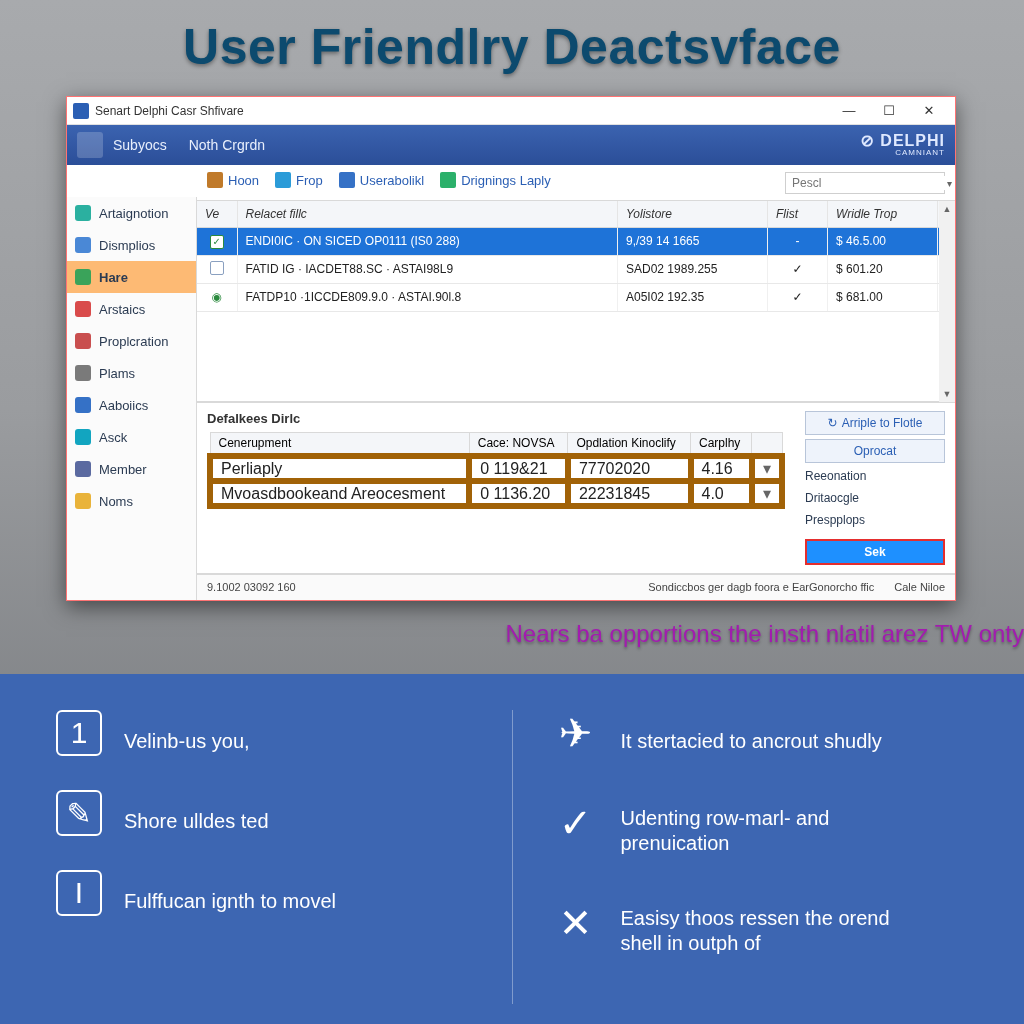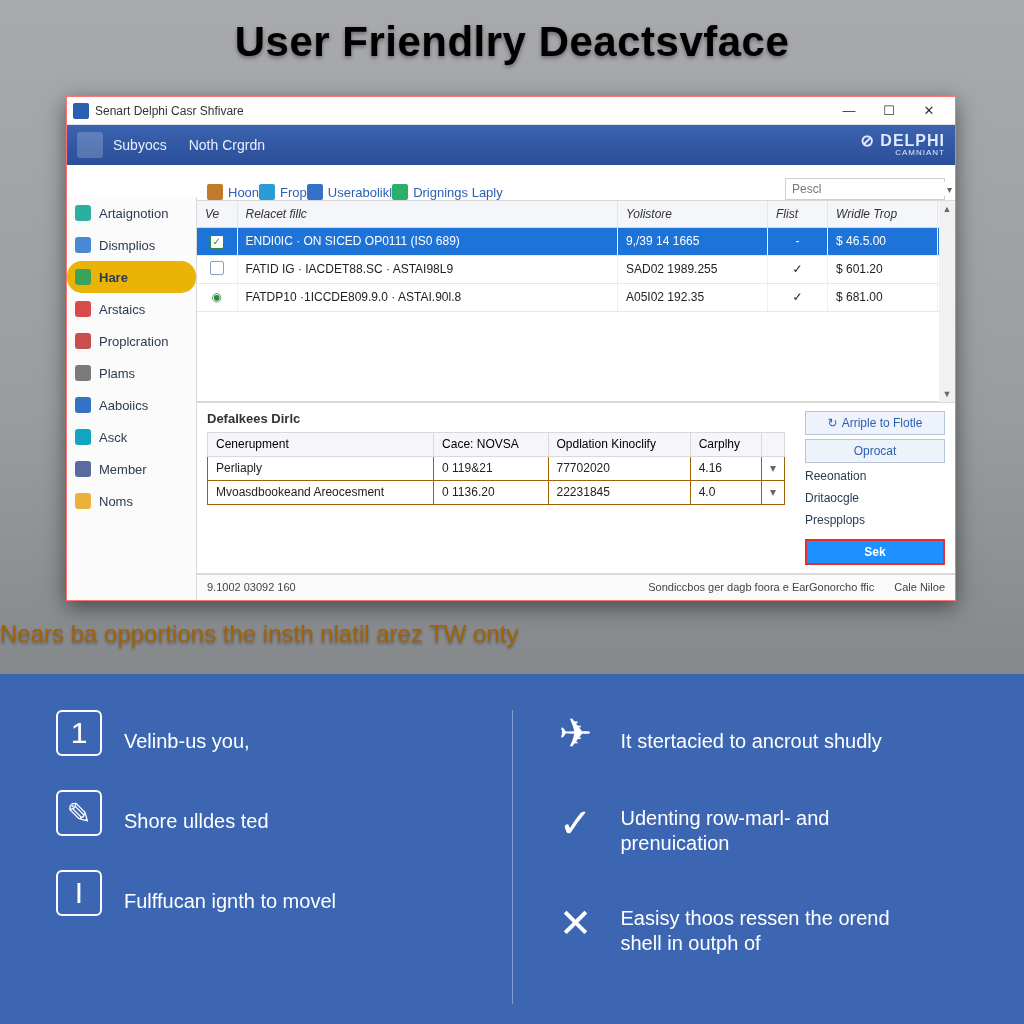--- a/index.html
+++ b/index.html
@@ -4,21 +4,21 @@
 <style>
 * { box-sizing: border-box; margin: 0; padding: 0; }
 body {
   width: 1024px; height: 1024px;
   font-family: "Segoe UI", Arial, sans-serif;
   background: linear-gradient(180deg,#a8aaad 0%, #9a9c9f 40%, #6b6e72 100%);
   position: relative; overflow: hidden;
 }
 .hero-title {
   position: absolute; top: 18px; left: 0; right: 0; text-align: center;
-  color: #000000; font-size: 42px; font-weight: 600; letter-spacing: .5px;
+  color: #0c4a6e; font-size: 50px; font-weight: 600; letter-spacing: .5px;
   text-shadow: 0 2px 4px rgba(0,0,0,.4);
 }
 .app-window {
   position: absolute; top: 96px; left: 66px; width: 890px;
   background: #fff; box-shadow: 0 6px 20px rgba(0,0,0,.5);
   border: 1px solid rgba(255,0,0,.55); font-size: 12px;
 }
 .title-bar {
   height: 28px; display: flex; align-items: center; padding: 0 6px;
   background: #fff; border-bottom: 1px solid #e1e1e1;
@@ -32,23 +32,23 @@
 }
 .ribbon .rib-btn { width:26px;height:26px;background:rgba(255,255,255,.2);border-radius:3px;margin-right:10px; }
 .ribbon .rib-tab { margin-right:22px;font-size:14px;color:#e8effc;cursor:pointer; }
 .ribbon .brand { margin-left:auto; color:#dfe9ff; text-align:right; line-height:1; }
 .ribbon .brand .logo { font-size:16px;font-weight:600;letter-spacing:1px; }
 .ribbon .brand .sub { font-size:8px;letter-spacing:1px; }
 .body-row { display:flex; }
 .sidebar { width:130px; border-right:1px solid #d9d9d9; background:#fbfbfb;margin-top:32px; }
 .sidebar .item { display:flex;align-items:center;height:32px;padding:0 8px;cursor:pointer;font-size:13px;color:#2b3b52; }
 .sidebar .item .ico { width:16px;height:16px;border-radius:3px;margin-right:8px;display:inline-block; }
-.sidebar .item.active { background:#eab308;font-weight:600;border-radius:15px; }
+.sidebar .item.active { background:#fdba74;font-weight:600; }
 .main { flex:1; display:flex; flex-direction:column; }
-.toolbar { height:36px;border-bottom:1px solid #d9d9d9;display:flex;align-items:flex-end;padding:0 10px;}
+.toolbar { height:36px;border-bottom:1px solid #d9d9d9;display:flex;align-items:flex-start;padding:7px 10px;gap:16px; }
 .toolbar .tb-item { display:flex;align-items:center;gap:5px;color:#2b5fb4;font-size:13px;cursor:pointer; }
 .toolbar .tb-ico { width:16px;height:16px;border-radius:2px;background:#2b5fb4; }
 .toolbar .search { margin-left:auto;display:flex;align-items:center;border:1px solid #cfcfcf;height:22px;width:160px;padding:0 6px;background:#fff; }
 .toolbar .search input { flex:1;border:none;outline:none;font-size:12px;color:#555; }
 .toolbar .search .chev { color:#666;font-size:10px; }
 .grid-wrap { position:relative;border-bottom:1px solid #d9d9d9; }
 table.grid { width:100%;border-collapse:collapse; }
 table.grid th { background:#f4f6f9;border-bottom:1px solid #d9d9d9;border-right:1px solid #e5e5e5;height:26px;text-align:left;padding:0 8px;font-weight:400;color:#333;font-size:12px;font-style:italic; }
 table.grid td { border-bottom:1px solid #e8e8e8;border-right:1px solid #f0f0f0;height:28px;padding:0 8px;font-size:12px;color:#222; }
 tr.selected td { background:#1e73d8;color:#fff; }
@@ -56,28 +56,28 @@
 .tick-cell { text-align:center;color:#2b65b5;font-size:14px; }
 .grid-pad { height:90px;border-bottom:1px solid #d9d9d9; }
 .vscroll { position:absolute;right:0;top:0;bottom:0;width:16px;background:#f1f1f1;display:flex;flex-direction:column;align-items:center;justify-content:flex-start; }
 .vscroll .up, .vscroll .down { width:16px;height:16px;color:#666;font-size:9px;display:flex;align-items:center;justify-content:center;cursor:pointer; }
 .vscroll .down { margin-top:auto; }
 .detail-row { display:flex;border-bottom:1px solid #d9d9d9; }
 .detail-left { flex:1;padding:6px 10px 10px; }
 .detail-title { font-size:13px;font-weight:600;color:#333;padding:2px 0 6px; }
 table.detail { width:100%;border-collapse:collapse; }
 table.detail th { background:#f4f6f9;border:1px solid #d9d9d9;height:24px;text-align:left;padding:0 8px;font-weight:400;font-size:12px; }
-table.detail td { border:1px solid #a16207;height:24px;padding:0 8px;font-size:12px;color:#222; }
+table.detail td { border:6px solid #a16207;height:24px;padding:0 8px;font-size:16px;color:#222; }
 .detail-right { width:160px;padding:8px 10px;display:flex;flex-direction:column;gap:4px;font-size:12px; }
 .detail-right .btn { height:24px;border:1px solid #b8c5d9;background:#eef3fb;display:flex;align-items:center;justify-content:center;cursor:pointer;font-size:12px;color:#2b5fb4; }
 .detail-right .link { color:#2b3b52;padding:2px 0;cursor:pointer; }
 .detail-right .primary { margin-top:6px;height:26px;background:#1e90ff;color:#fff;border:2px solid #e52e2e;display:flex;align-items:center;justify-content:center;font-weight:600;cursor:pointer; }
 .status-bar { height:26px;display:flex;align-items:center;padding:0 10px;font-size:11px;color:#444;gap:24px;border-top:1px solid #d9d9d9;background:#fafafa; }
 .status-bar .right { margin-left:auto;display:flex;gap:20px; }
-.subheadline { position:absolute;top:620px;left:0;right:0;text-align:left;color:#a16207;font-size:24px;font-weight:500;text-shadow:0 2px 3px rgba(0,0,0,.35); }
+.subheadline { position:absolute;top:620px;left:0;right:0;text-align:right;color:#a21caf;font-size:24px;font-weight:500;text-shadow:0 2px 3px rgba(0,0,0,.35); }
 .feature-panel { position:absolute;top:674px;left:0;width:1024px;height:350px;background:#3d66b2;color:#fff;display:flex;padding:36px 56px 20px;gap:40px; }
 .feature-col { flex:1;display:flex;flex-direction:column;gap:34px; }
 .feature-col.divider { border-left:1px solid rgba(255,255,255,.35);padding-left:40px; }
 .feature-item { display:flex;align-items:center;gap:22px; }
 .feature-item .fi-icon { width:46px;height:46px;display:flex;align-items:center;justify-content:center;font-size:30px;color:#fff;border:2px solid #fff;border-radius:6px; }
 .feature-item .fi-icon.noborder { border:none;font-size:40px; }
 .feature-item .fi-text { font-size:20px;line-height:1.25;max-width:300px;margin-top:16px; }
 </style>
 </head>
 <body>
@@ -175,21 +175,21 @@
                 <th style="width: auto;">Relacet fillc</th>
                 <th style="width: 150px;">Yolistore</th>
                 <th style="width: 60px;">Flist</th>
                 <th style="width: 110px;">Wridle Trop</th>
                 <th style="width: 16px;"></th>
               </tr>
             </thead>
           <tbody id="grid-body">
               <tr class="selected">
                 <td style="text-align:center"><span class="chk" style="border-color:#2b8a3e">✓</span></td>
-                <td>ENDI0IC · ON SICED OP0111 (IS0 689)</td>
+                <td>ENDI0IC · ON SICED OP0111 (IS0 288)</td>
                 <td>9,/39 14 1665</td>
                 <td class="tick-cell">-</td>
                 <td>$ 46.5.00</td>
                 <td></td>
               </tr>
               <tr>
                 <td style="text-align:center"><span class="chk"></span></td>
                 <td>FATID IG · IACDET88.SC · ASTAI98L9</td>
                 <td>SAD02 1989.255</td>
                 <td class="tick-cell">✓</td>

